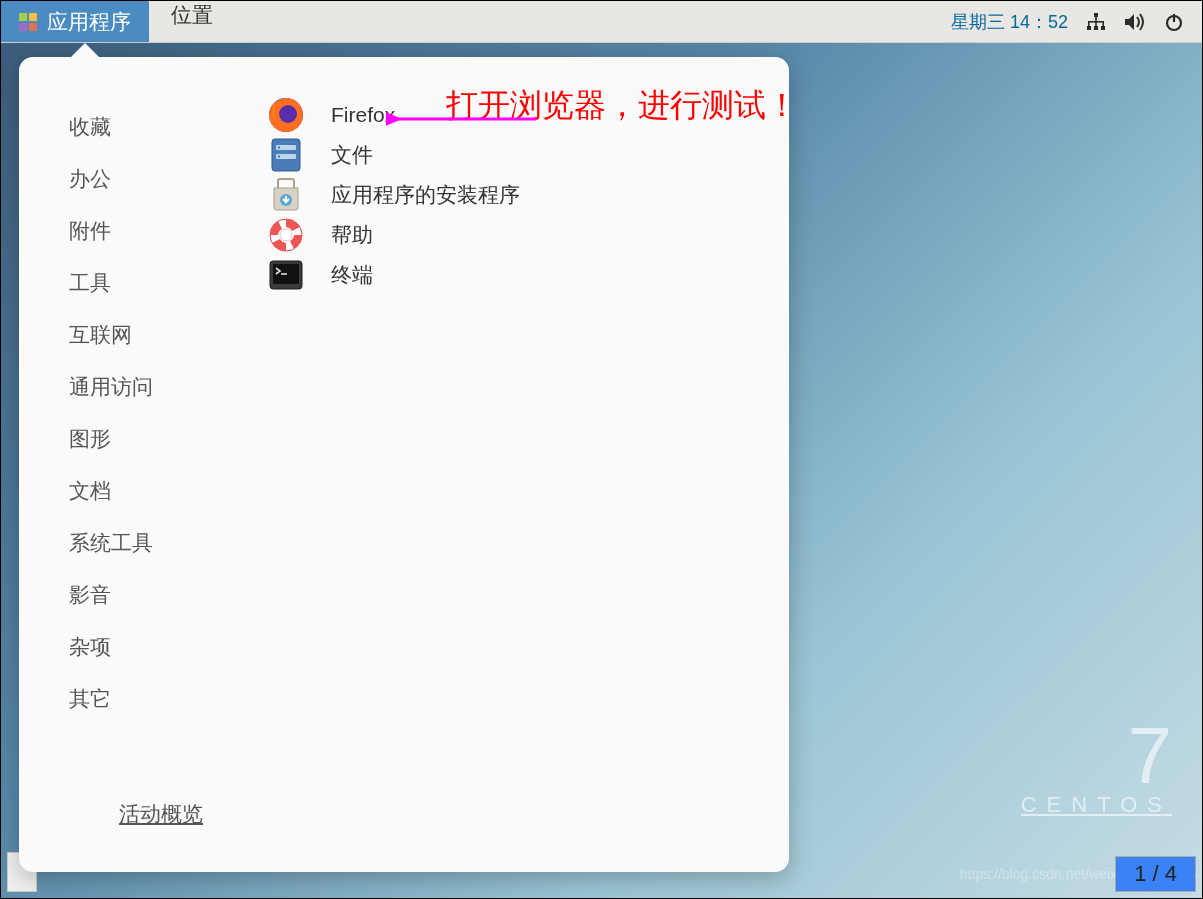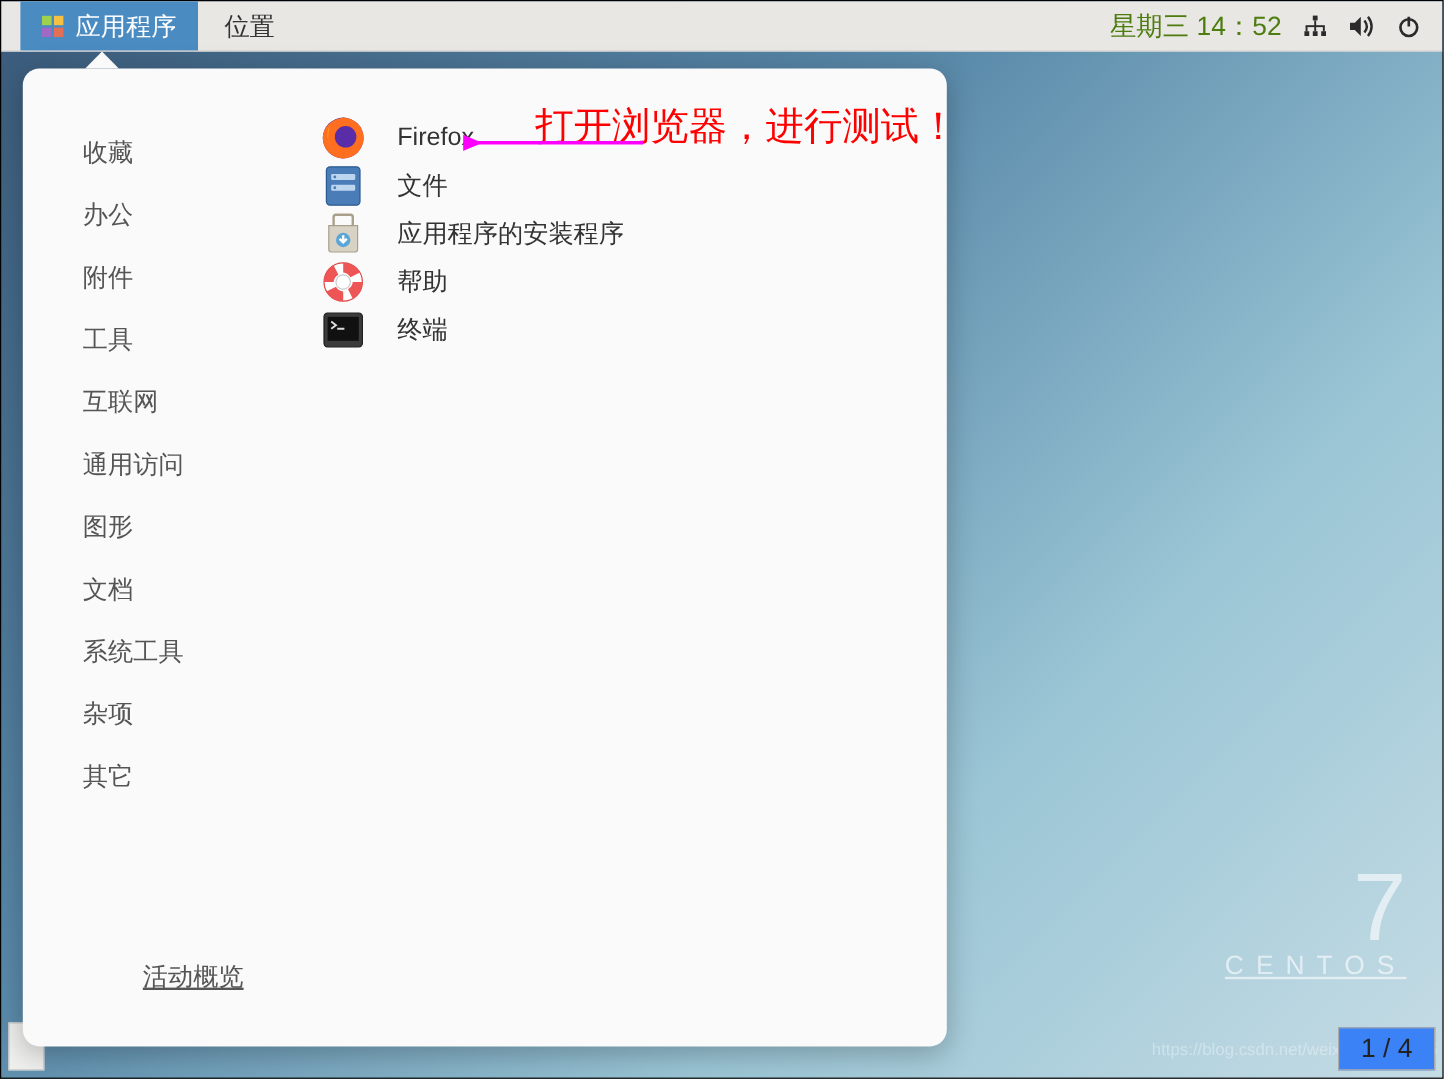--- a/index.html
+++ b/index.html
@@ -17,30 +17,30 @@
       height: 42px;
       background: #e8e7e3;
       display: flex; align-items: center;
       border-bottom: 1px solid #cfcfcf;
       z-index: 100;
     }
     .topbar-left { display: flex; align-items: center; height: 100%; }
     .app-btn {
       height: 100%; display: flex; align-items: center;
       padding: 0 18px; gap: 10px; font-size: 21px;
-      background: #4a8bc2; color: #fff; cursor: pointer; margin-left: 16px;
+      background: #4a8bc2; color: #fff; cursor: pointer;
     }
     .places-btn {
-      height: 100%; display: flex; align-items: center;
+      height: 100%; display: flex; 
       padding: 0 22px; font-size: 21px; color: #333; cursor: pointer;
     }
     .topbar-right {
       margin-left: auto; display: flex; align-items: center;
       gap: 18px; padding-right: 18px; height: 100%;
-      font-size: 22px; color: #4d7c0f;
+      font-size: 18px; color: #0369a1;
     }
     .tray-icon { cursor: pointer; display: flex; align-items: center; }
     
     .panel-pointer {
       position: absolute; top: 42px; left: 70px;
       width: 0; height: 0;
       border-left: 14px solid transparent;
       border-right: 14px solid transparent;
       border-bottom: 14px solid #fafafa;
       z-index: 201;
@@ -171,20 +171,21 @@
     <div class="cat-list">
       <div class="cat-item"><span>收藏</span></div>
       <div class="cat-item"><span>办公</span></div>
       <div class="cat-item"><span>附件</span></div>
       <div class="cat-item"><span>工具</span></div>
       <div class="cat-item"><span>互联网</span></div>
       <div class="cat-item"><span>通用访问</span></div>
       <div class="cat-item"><span>图形</span></div>
       <div class="cat-item"><span>文档</span></div>
       <div class="cat-item"><span>系统工具</span></div>
+      <div class="cat-item"><span>影音</span></div>
       <div class="cat-item"><span>杂项</span></div>
       <div class="cat-item"><span>其它</span></div>
     </div>
     <div class="activities">
       <span>活动概览</span>
     </div>
   </div>
 
   <div class="app-col">
     <div class="app-item">

